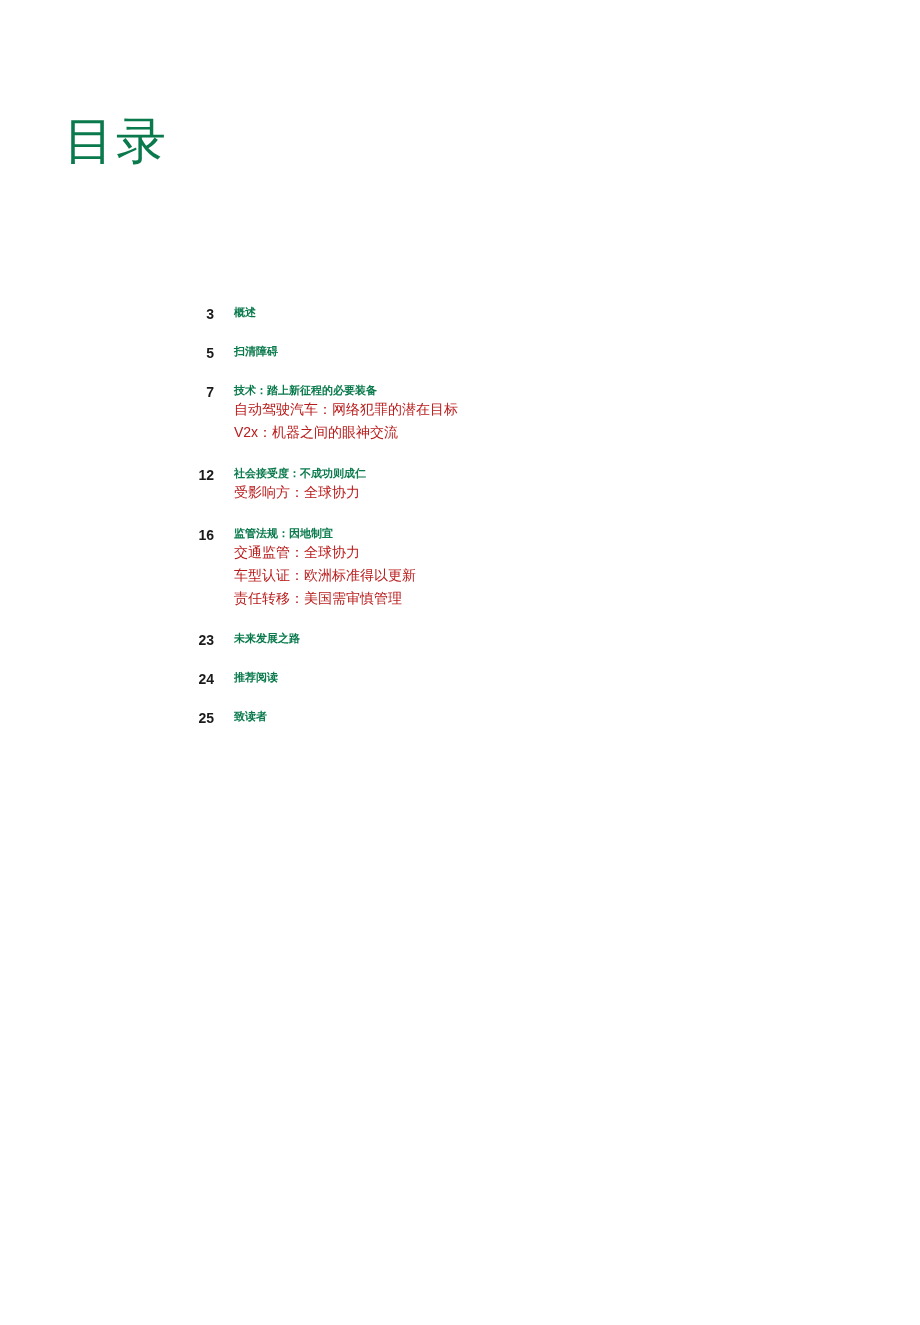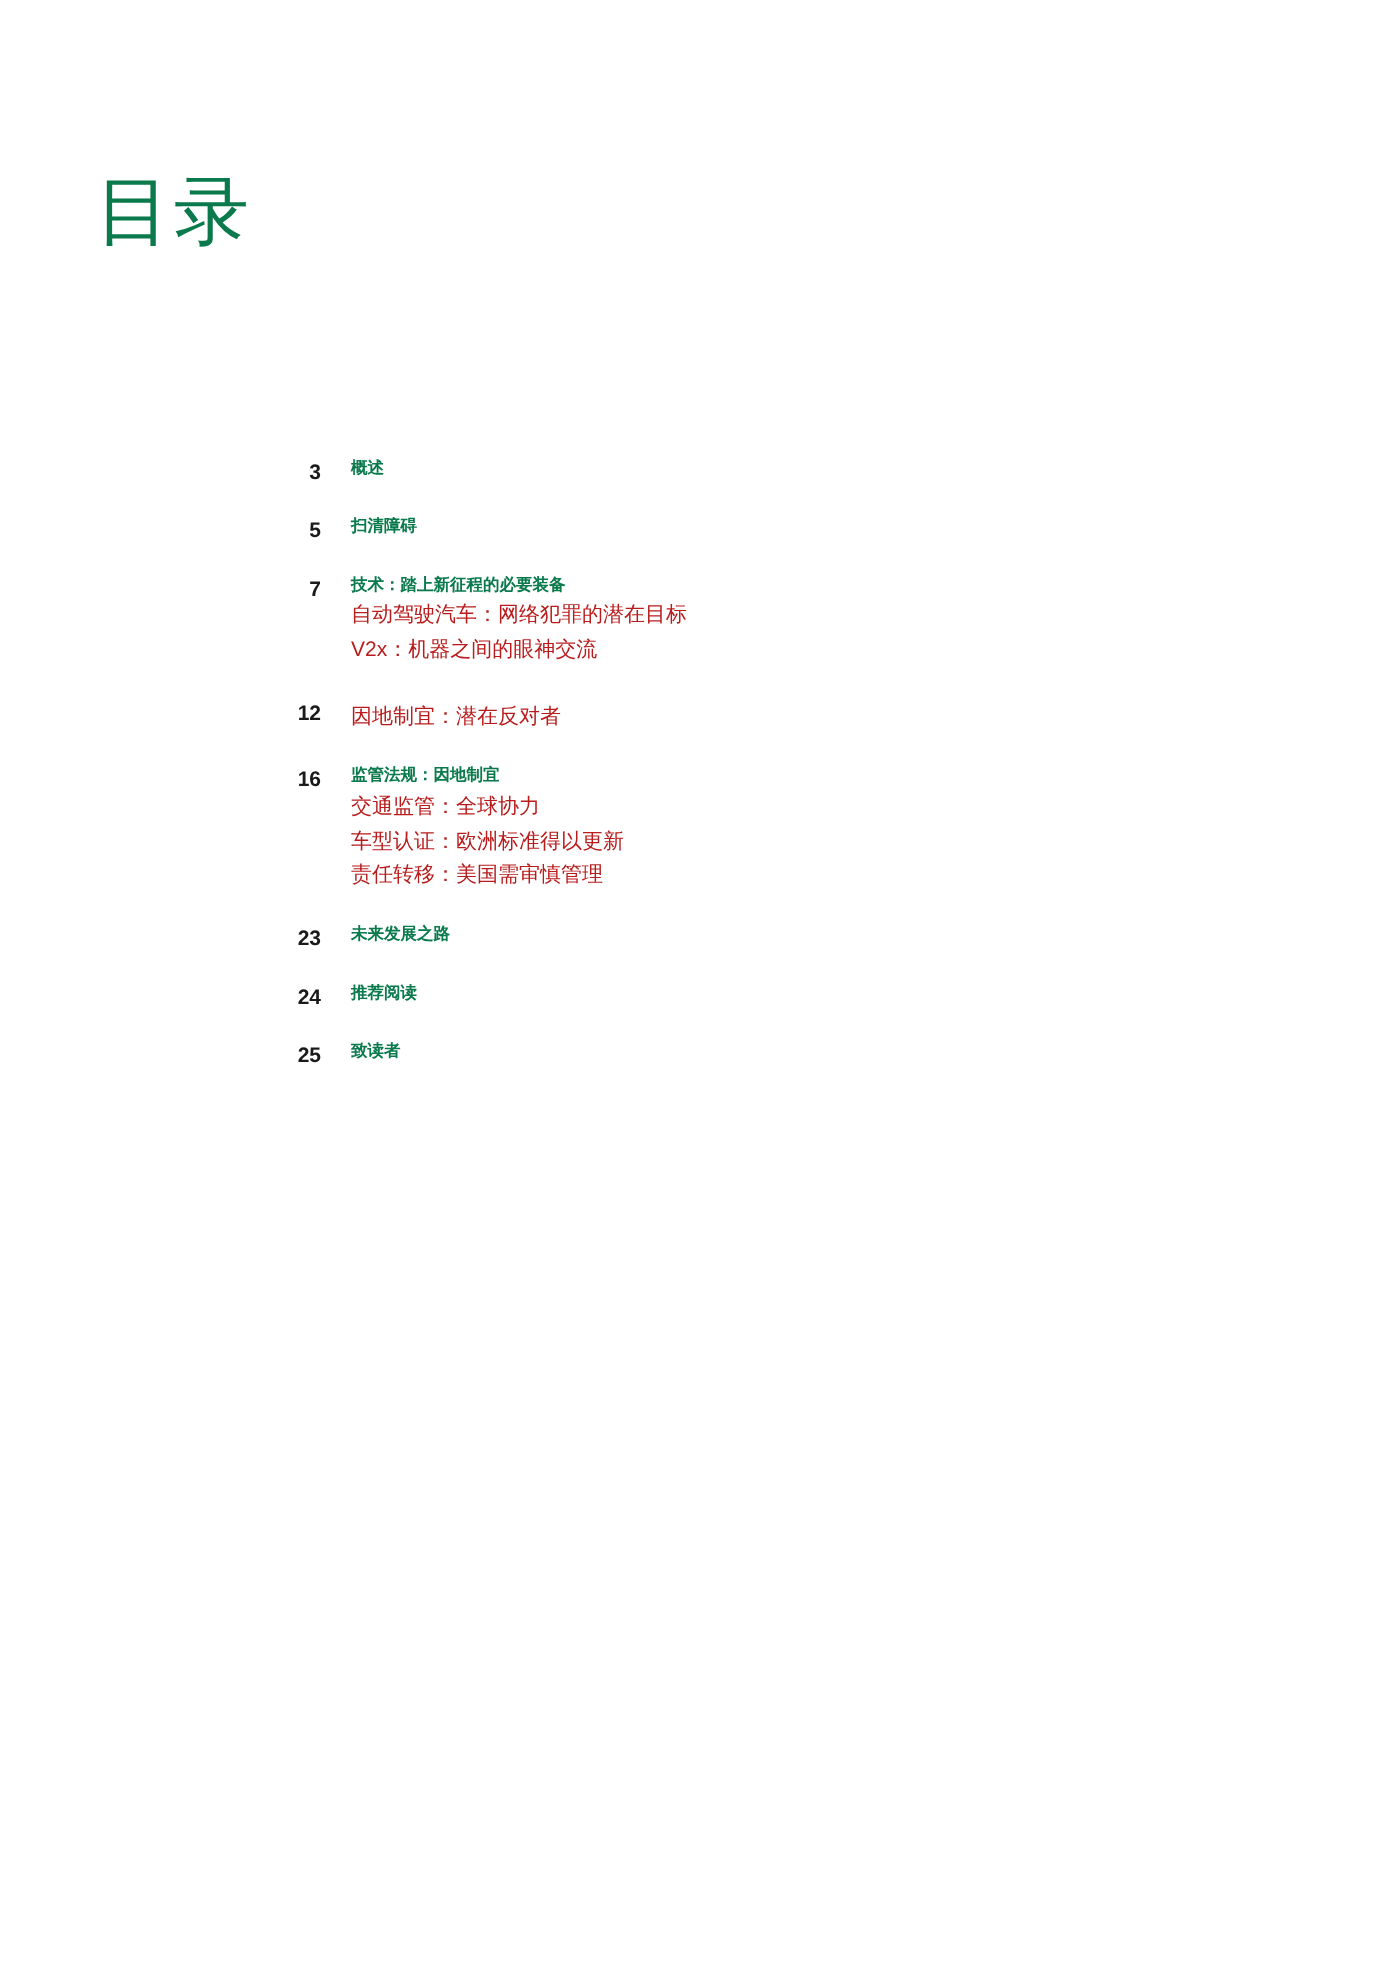--- a/index.html
+++ b/index.html
@@ -85,21 +85,22 @@
       <div class="toc-page">7</div>
       <div class="toc-content">
         <div class="toc-heading">技术：踏上新征程的必要装备</div>
         <div class="toc-subitem">自动驾驶汽车：网络犯罪的潜在目标</div>
         <div class="toc-subitem">V2x：机器之间的眼神交流</div>
       </div>
     </div>
     <div class="toc-entry">
       <div class="toc-page">12</div>
       <div class="toc-content">
-        <div class="toc-subitem">因地制宜：潜在反对者</div>
+        <div class="toc-heading">社会接受度：不成功则成仁</div>
+        <div class="toc-subitem">受影响方：全球协力</div>
       </div>
     </div>
     <div class="toc-entry">
       <div class="toc-page">16</div>
       <div class="toc-content">
         <div class="toc-heading">监管法规：因地制宜</div>
         <div class="toc-subitem">交通监管：全球协力</div>
         <div class="toc-subitem">车型认证：欧洲标准得以更新</div>
         <div class="toc-subitem">责任转移：美国需审慎管理</div>
       </div>

